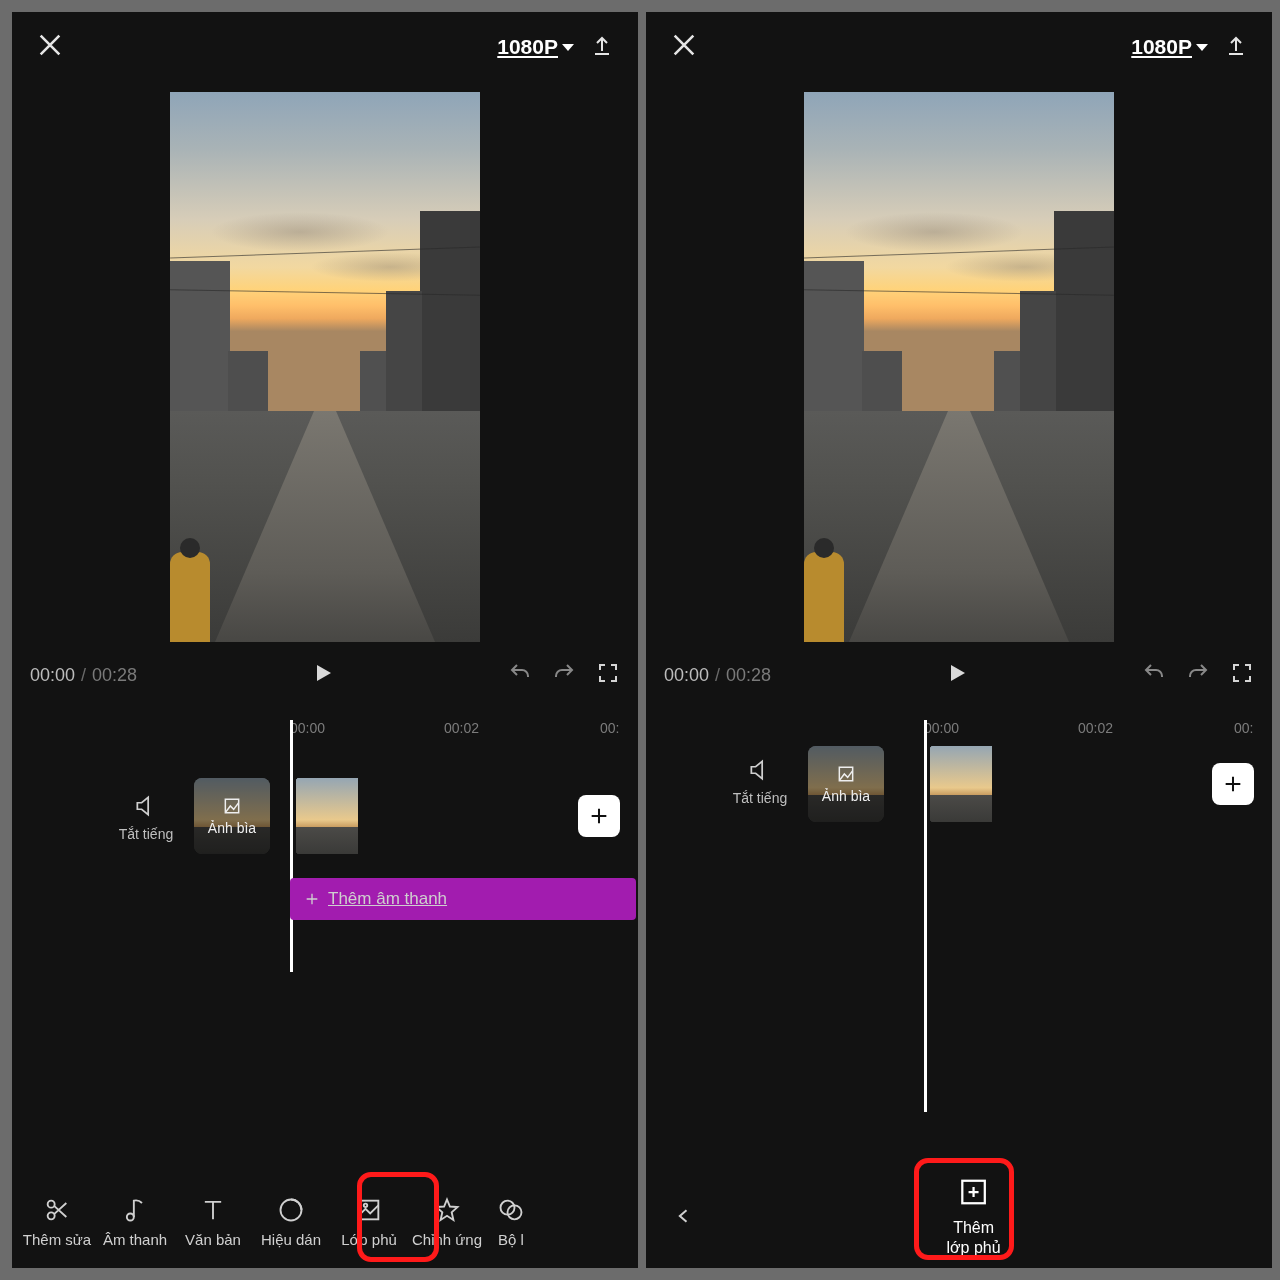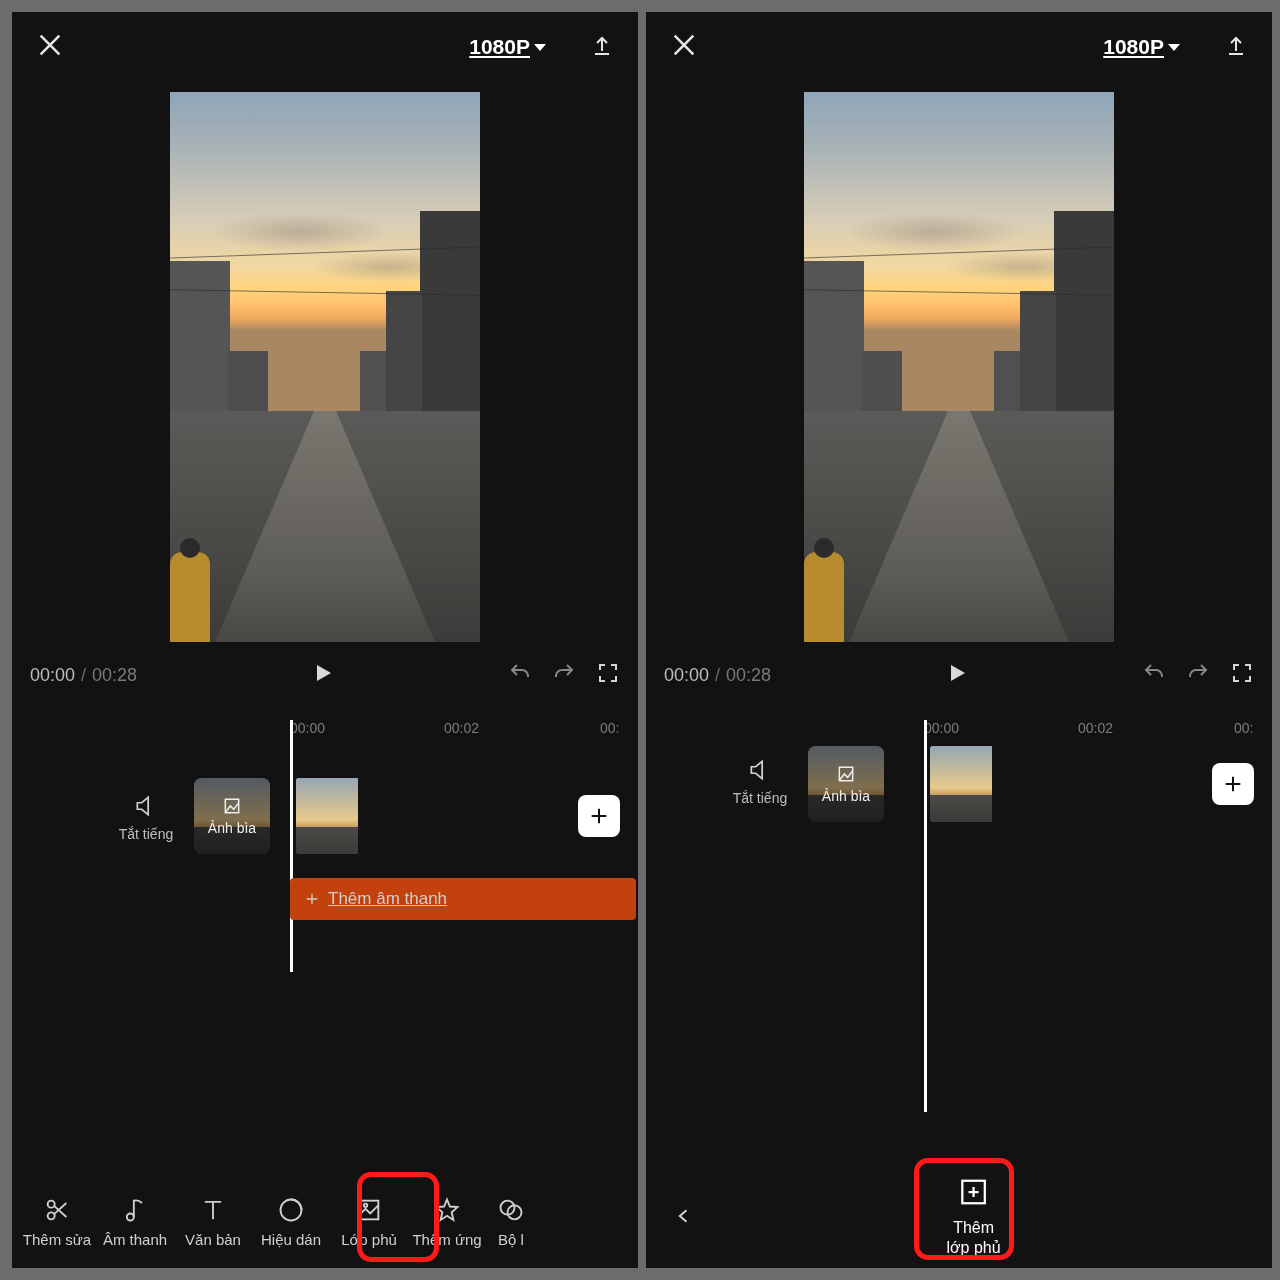--- a/index.html
+++ b/index.html
@@ -2,21 +2,21 @@
 <html><head>
 <meta charset="utf-8">
 <style>
   html,body{margin:0;padding:0;background:#6c6c6c;font-family:-apple-system,Helvetica,Arial,sans-serif;}
   .stage{width:1280px;height:1280px;background:#6c6c6c;position:relative;}
   .phone{position:absolute;top:12px;width:626px;height:1256px;background:#121212;}
   .phone.left{left:12px;}
   .phone.right{left:646px;}
   .topbar{height:70px;display:flex;align-items:center;justify-content:space-between;padding:0 24px;}
   .close-x svg{width:28px;height:28px;stroke:#e5e5e5;stroke-width:2.2;fill:none;}
-  .top-right{display:flex;align-items:center;gap:44px;}
+  .top-right{display:flex;align-items:center;gap:16px;}
   .res{color:#fff;font-size:21px;font-weight:600;text-decoration:underline;display:flex;align-items:center;gap:4px;}
   .res .caret{width:0;height:0;border-left:6px solid transparent;border-right:6px solid transparent;border-top:7px solid #fff;display:inline-block;}
   .export svg{width:24px;height:28px;stroke:#e5e5e5;stroke-width:2;fill:none;}
   .preview-wrap{height:570px;display:flex;align-items:center;justify-content:center;}
   .preview{width:310px;height:550px;position:relative;overflow:hidden;}
   .sky{position:absolute;left:0;right:0;top:0;height:58%;
        background:linear-gradient(to bottom,#8fa5b8 0%,#a9b3b6 18%,#d7cdb8 40%,#f2d8a0 55%,#ffd37a 62%,#ffbf6a 67%,#efa95e 71%,#a88762 75%);}
   .ground{position:absolute;left:0;right:0;bottom:0;height:42%;
        background:linear-gradient(to bottom,#5a5a58 0%,#52524f 30%,#3b3b39 100%);}
   .road{position:absolute;left:50%;bottom:0;width:220px;height:42%;transform:translateX(-50%);
@@ -55,21 +55,21 @@
   .cover-thumb{position:absolute;width:76px;height:76px;border-radius:8px;overflow:hidden;}
   .cover-thumb .mini{position:absolute;inset:0;}
   .cover-thumb .ov{position:absolute;inset:0;background:rgba(0,0,0,0.45);display:flex;flex-direction:column;align-items:center;justify-content:center;color:#eee;font-size:14px;gap:4px;}
   .cover-thumb .ov svg{width:20px;height:20px;stroke:#eee;fill:none;stroke-width:1.8;}
 
   .clip-strip{position:absolute;height:76px;display:flex;overflow:hidden;border-radius:4px;}
   .clip-strip .f{width:62px;height:76px;}
   .add-btn{position:absolute;width:42px;height:42px;background:#fff;border-radius:8px;display:flex;align-items:center;justify-content:center;}
   .add-btn svg{width:22px;height:22px;stroke:#111;stroke-width:2.2;}
 
-  .audio-bar{position:absolute;height:42px;left:278px;right:2px;background:#c2410c;border-radius:4px;display:flex;align-items:center;padding-left:14px;color:#cfcfcf;font-size:17px;text-decoration:underline;gap:8px;}
+  .audio-bar{position:absolute;height:42px;left:278px;right:2px;background:#a21caf;border-radius:4px;display:flex;align-items:center;padding-left:14px;color:#cfcfcf;font-size:17px;text-decoration:underline;gap:8px;}
   .audio-bar svg{width:16px;height:16px;stroke:#cfcfcf;stroke-width:2;}
 
   .bottom-tools{position:absolute;left:0;right:0;bottom:0;height:94px;display:flex;align-items:center;padding:0 6px;gap:0;}
   .tool{flex:0 0 78px;display:flex;flex-direction:column;align-items:center;justify-content:center;color:#d0d0d0;font-size:15px;gap:6px;white-space:nowrap;}
   .tool .ic{height:30px;display:flex;align-items:center;justify-content:center;}
   .tool svg{width:28px;height:28px;stroke:#d0d0d0;fill:none;stroke-width:1.6;}
 
   .back-btn{flex:0 0 64px;display:flex;align-items:center;justify-content:center;}
   .back-btn svg{width:20px;height:20px;stroke:#d0d0d0;fill:none;stroke-width:2.4;}
 
@@ -244,21 +244,21 @@
             </svg>
           </div>
       <span>Lớp phủ</span>
     </div>
     <div class="tool">
       <div class="ic">
             <svg viewBox="0 0 24 24">
               <path d="M12 3 L14.5 9 L21 9.5 L16 14 L17.5 20.5 L12 17 L6.5 20.5 L8 14 L3 9.5 L9.5 9 Z"></path>
             </svg>
           </div>
-      <span>Thêm ứng</span>
+      <span>Chỉnh ứng</span>
     </div>
     <div class="tool" style="flex:0 0 50px">
       <div class="ic">
             <svg viewBox="0 0 24 24">
               <circle cx="9" cy="10" r="6"></circle>
               <circle cx="15" cy="14" r="6"></circle>
             </svg>
           </div>
       <span>Bộ l</span>
     </div>

